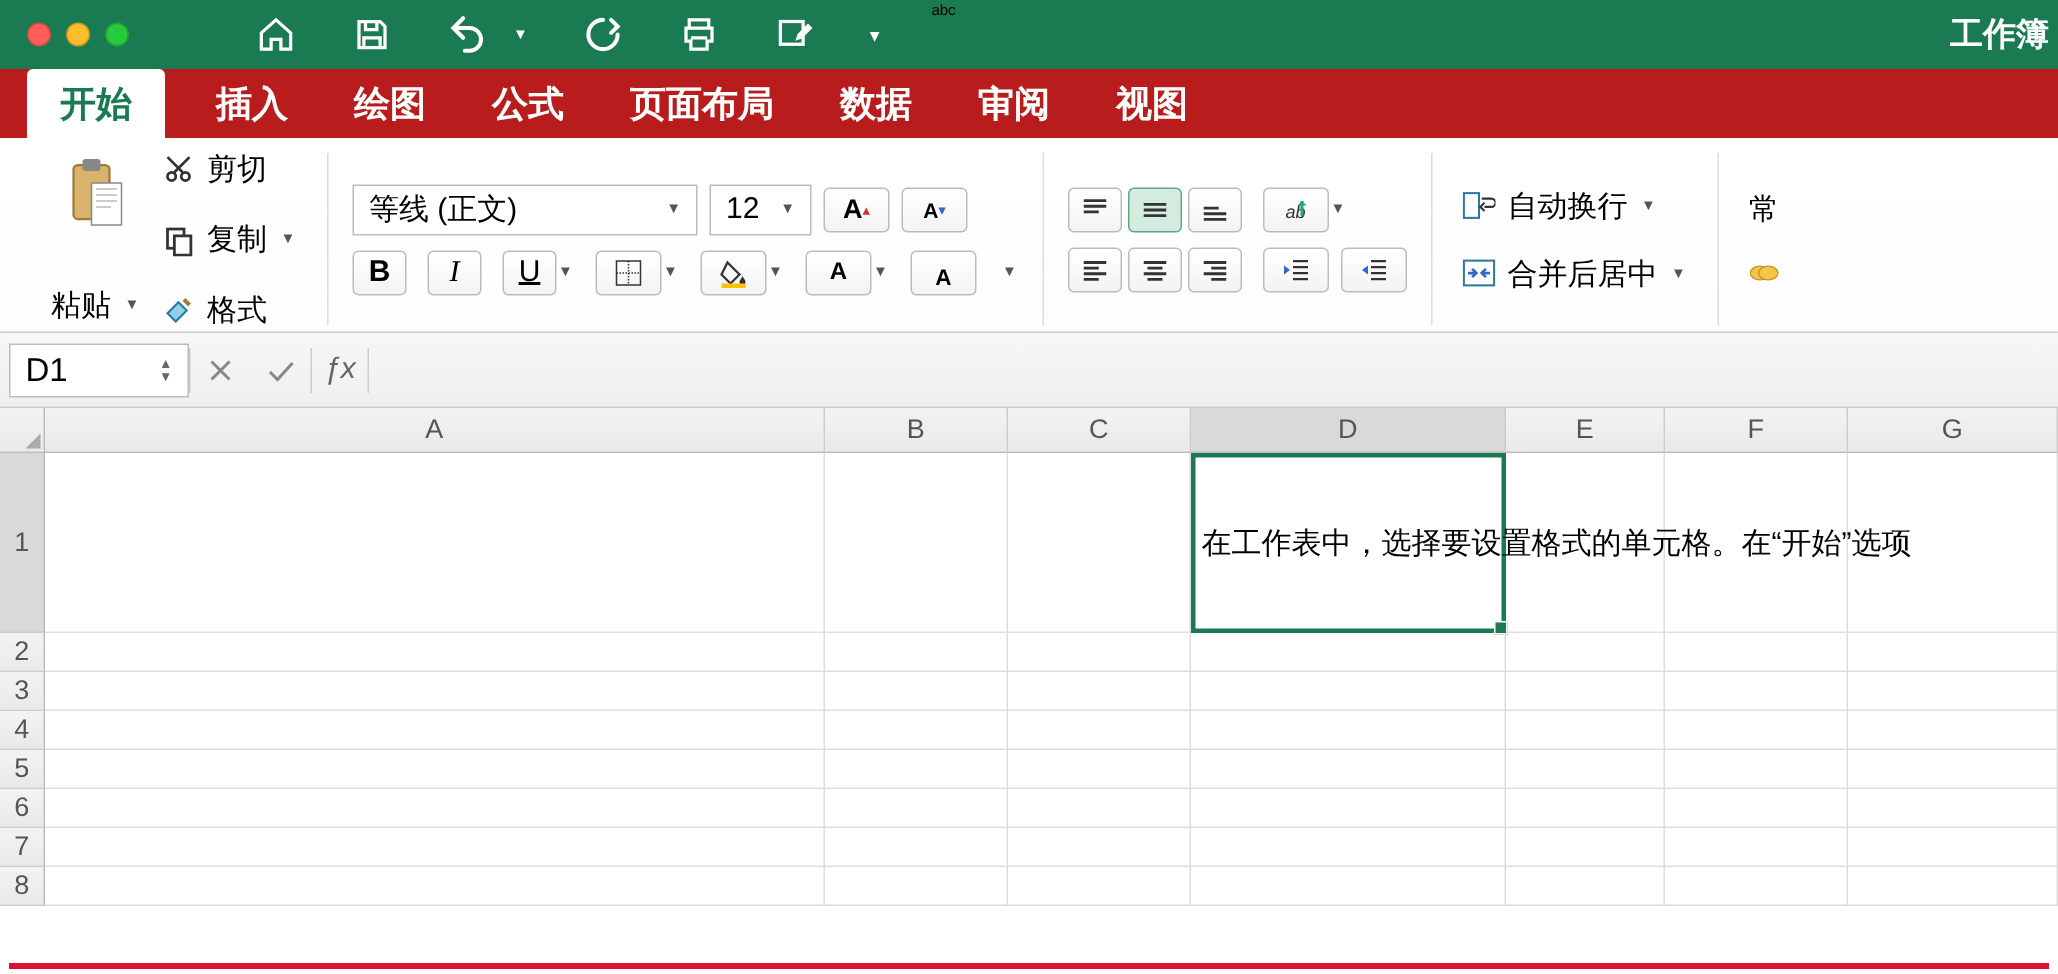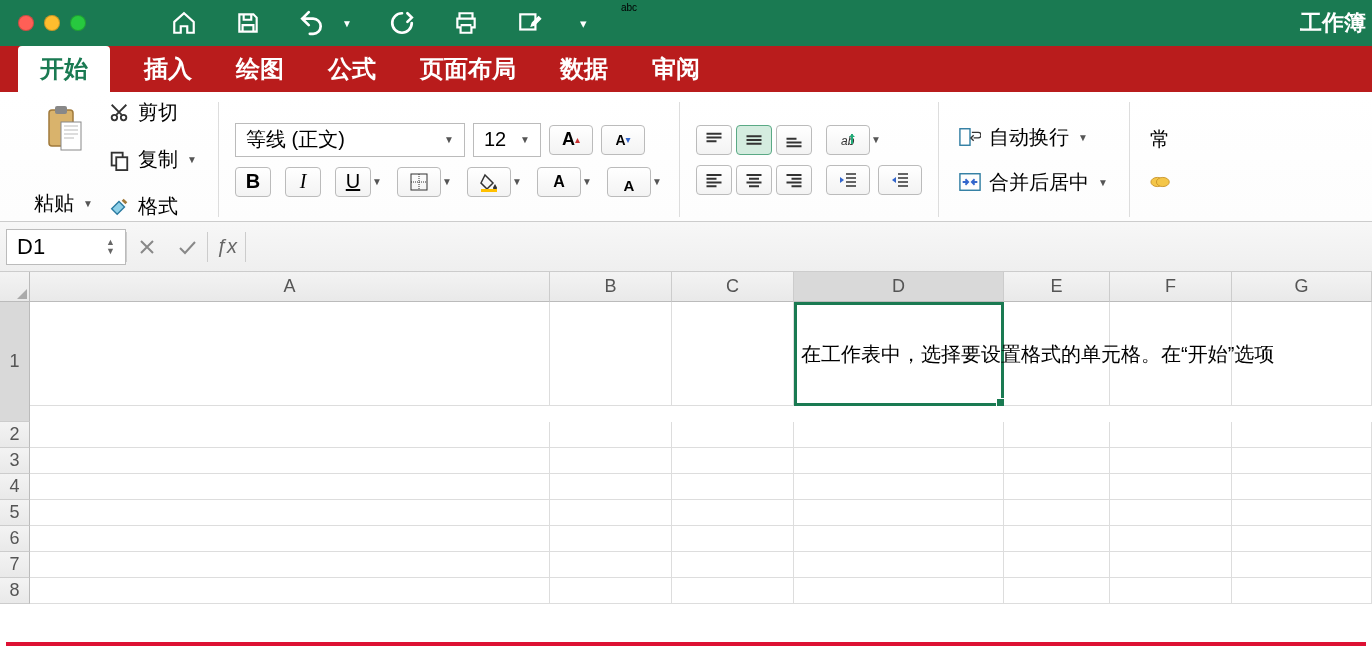--- a/index.html
+++ b/index.html
@@ -58,21 +58,21 @@
 
 
 .grid { display:grid; grid-template-columns: 30px 520px 122px 122px 210px 106px 122px 140px; }
 .colh { height:30px; background:linear-gradient(#f3f3f3,#e9e9e9); border-right:1px solid #ccc; border-bottom:1px solid #bbb; display:flex; align-items:center; justify-content:center; font-size:18px; color:#555; cursor:pointer; }
 .colh.sel { background:#d9d9d9; }
 .corner { background:linear-gradient(#f3f3f3,#e9e9e9); border-right:1px solid #bbb; border-bottom:1px solid #bbb; position:relative; }
 .corner::after { content:''; position:absolute; right:2px; bottom:2px; border-right:10px solid #aaa; border-top:10px solid transparent; }
 .rowh { background:linear-gradient(#f3f3f3,#e9e9e9); border-right:1px solid #bbb; border-bottom:1px solid #ccc; display:flex; align-items:center; justify-content:center; font-size:18px; color:#555; cursor:pointer; }
 .rowh.sel { background:#d9d9d9; }
 .cell { border-right:1px solid #ddd; border-bottom:1px solid #ddd; height:26px; position:relative; }
-.cell.r1 { height:104px; }
+.cell.r1 { height:120px; }
 .sel-cell { border:3px solid #1a7a52 !important; position:relative; }
 .sel-cell::after { content:''; position:absolute; right:-4px; bottom:-4px; width:7px; height:7px; background:#1a7a52; border:1px solid #fff; }
 .overflow-text { position:absolute; left:4px; top:50%; transform:translateY(-50%); white-space:nowrap; font-size:20px; z-index:1; color:#000; }
 </style>
 </head>
 <body>
 
 <div class="titlebar">
   <div class="traffics">
     <div class="dot r"></div>
@@ -119,20 +119,21 @@
 
 <div class="tabrow">
   <div class="tab active">开始</div>
   <div class="tab-gap"></div>
   <div class="tab">插入</div>
   <div class="tab">绘图</div>
   <div class="tab">公式</div>
   <div class="tab">页面布局</div>
   <div class="tab">数据</div>
   <div class="tab">审阅</div>
+  <div class="tab">视图</div>
 </div>
 
 <div class="ribbon">
 
   <div class="group">
     <div class="paste-col">
       <div style="cursor:pointer">
         <svg width="46" height="52" viewBox="0 0 46 52">
             <rect x="8" y="8" width="24" height="36" rx="3" fill="#d9b36c" stroke="#a07a3b" stroke-width="1.5"></rect>
             <rect x="14" y="4" width="12" height="8" rx="2" fill="#888"></rect>
@@ -224,21 +225,21 @@
             </div>
             <div class="dd">▼</div>
           </div>
         <div class="hstack" style="gap:0">
             <div class="ico-box w">
               <span style="font-size:16px;font-weight:bold">A</span>
               <div style="position:absolute;bottom:3px;left:6px;right:6px;height:4px;background:#d13"></div>
             </div>
             <div class="dd">▼</div>
           </div>
-        <div class="hstack" style="gap:0">
+        <div class="hstack" style="gap:16px">
             <div class="ico-box w">
               <span style="font-size:10px;position:absolute;top:2px">abc</span>
               <span style="font-size:15px;font-weight:bold;margin-top:8px">A</span>
             </div>
             <div class="dd">▼</div>
           </div>
       </div>
     </div>
   </div>
 

